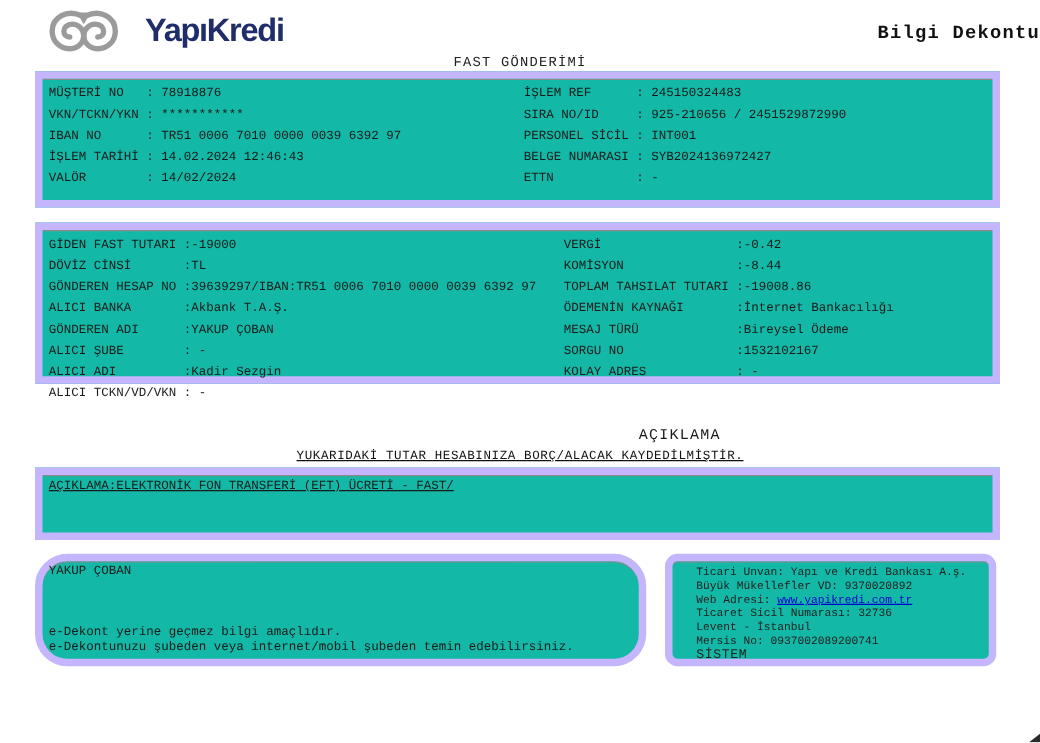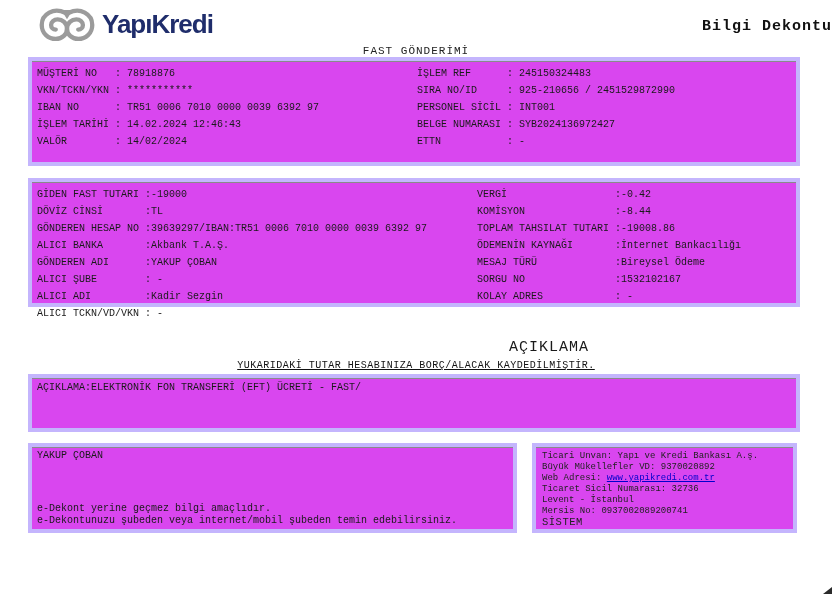--- a/index.html
+++ b/index.html
@@ -3,54 +3,54 @@
 <meta charset="utf-8">
 <style>
   * { margin:0; padding:0; box-sizing:border-box; }
   html,body { background:#ffffff; }
   .page {
     position:relative; width:832px; height:594px; background:#ffffff;
     font-family:"Liberation Mono","DejaVu Sans Mono",monospace;
     color:#1a1a1a; overflow:hidden;
   }
   
-  .logo { position:absolute; left:38px; top:5px; display:flex; align-items:center; gap:6px; }
+  .logo { position:absolute; left:38px; top:5px; display:flex; align-items:center; gap:20px; }
   .logo svg { display:block; }
   .logo .brand {
     font-family:"Liberation Sans","DejaVu Sans",sans-serif;
     font-weight:bold; font-size:26px; color:#1f2d6b; letter-spacing:-1px;
   }
   .title { position:absolute; left:0; top:18px; width:100%; text-align:right;
            font-size:15px; font-weight:bold; letter-spacing:1px; color:#111; }
   .subtitle { position:absolute; left:0; top:45px; width:100%; text-align:center;
               font-size:11px; color:#222; letter-spacing:1px; }
   
-  .box { position:absolute; border:4px solid #c4b5fd; background:#d946ef;
+  .box { position:absolute; border:6px solid #c4b5fd; background:#14b8a6;
          box-shadow: inset 0 1px 0 #8a8a8a; }
   .box1 { left:28px; top:57px; width:772px; height:109px; }
   .box2 { left:28px; top:178px; width:772px; height:129px; }
   .box3 { left:28px; top:374px; width:772px; height:58px; }
-  .boxFL { left:28px; top:443px; width:489px; height:90px; }
+  .boxFL { left:28px; top:443px; width:489px; height:90px;border-radius:26px; }
   .boxFR { left:532px; top:443px; width:265px; height:90px; font-size:9px; }
   .col { position:absolute; top:4px; }
   .row { height:17px; line-height:17px; font-size:10px; white-space:pre; }
   .lbl { display:inline-block; white-space:pre; vertical-align:top; }
   .val { white-space:pre; }
   .b1l { left:5px; } .b1l .lbl { width:78px; }
   .b1r { left:385px; } .b1r .lbl { width:90px; }
   .b2l { left:5px; } .b2l .lbl { width:108px; }
-  .b2r { left:417px;margin-left:28px; } .b2r .lbl { width:138px; }
-  .aciklama-lbl { position:absolute; left:477px; top:157px; font-size:15px; letter-spacing:1px; }
+  .b2r { left:417px; } .b2r .lbl { width:138px; }
+  .aciklama-lbl { position:absolute; left:477px; top:157px; font-size:12px; letter-spacing:1px; }
   .notice { position:absolute; left:0; top:360px; width:100%; text-align:center;
             font-size:10px; letter-spacing:0.5px; color:#111;text-decoration:underline; }
-  .box3-text { padding:3px 5px; font-size:10px; line-height:14px; white-space:pre; }
+  .box3-text { padding:3px 5px; font-size:10px; line-height:14px; white-space:pre;text-decoration:underline; }
   .boxFL { display:flex; flex-direction:column; justify-content:space-between; padding:3px 5px 2px 5px; }
   .fl-name { font-size:10px; }
   .fl-notes { font-size:10px; line-height:12px; }
-  .boxFR { padding:4px 6px; line-height:11px; }
+  .boxFR { padding:4px 19px; line-height:11px;border-radius:10px; }
   .fr-line { white-space:pre; color:#222; }
   .fr-line a { color:#0000cc; text-decoration:underline; cursor:pointer; }
   .fr-system { font-size:10.5px; margin-top:0px; letter-spacing:0.5px; }
   .corner-grip { position:absolute; right:0; bottom:0; width:0; height:0;
                  border-left:9px solid transparent; border-bottom:7px solid #2b2b2b; }
 </style>
 </head>
 <body>
 
 <div class="page">

